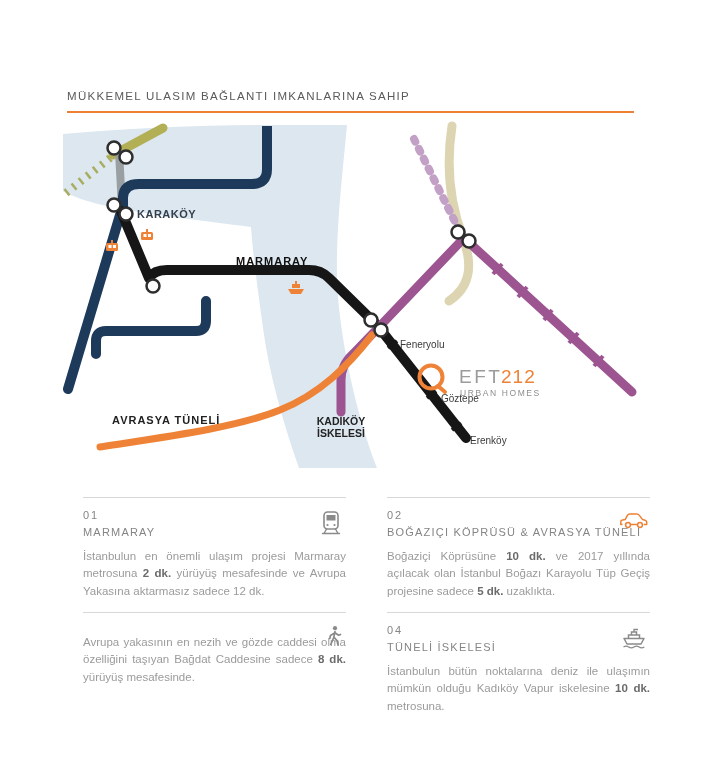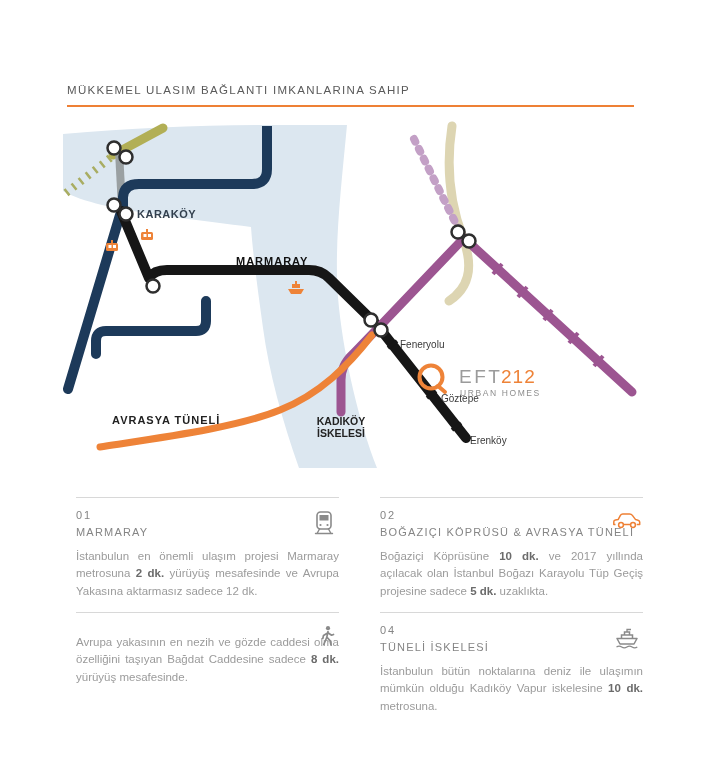--- a/index.html
+++ b/index.html
@@ -1,30 +1,30 @@
 <!DOCTYPE html>
 <html><head>
 <meta charset="utf-8">
 <style>
   html,body { margin:0; padding:0; background:#ffffff; }
   .page {
     position:relative; width:701px; height:768px; background:#fff;
     font-family:"Liberation Sans", sans-serif; overflow:hidden;
   }
   .header {
-    position:absolute; left:67px; top:84px; width:567px;
+    position:absolute; left:67px; top:90px; width:567px;
     border-bottom:2px solid #ee8035; padding-bottom:9px;
   }
   .header-title { font-size:11.5px; letter-spacing:1.3px; color:#5a5a5a; }
 
   .map-svg { position:absolute; left:0; top:0; }
   .map-svg text { font-family:"Liberation Sans", sans-serif; }
 
   .sections {
-    position:absolute; left:76px; top:497px; width:567px;
+    position:absolute; left:83px; top:497px; width:567px;
     display:grid; grid-template-columns:263px 263px; column-gap:41px;
     grid-template-rows:115px auto;
   }
   .section { position:relative; border-top:1px solid #d8d8d8; padding-top:11px; }
   .sec-number { font-size:11px; letter-spacing:2px; color:#858585; margin:0 0 5px 0; }
   .sec-title  { font-size:11px; letter-spacing:1.2px; color:#858585; margin:0; }
   .sec-icon   { position:absolute; top:12px; right:2px; }
   .sec-body   {
     margin-top:10px; font-size:11.5px; line-height:1.5; color:#9b9b9b;
     text-align:justify;

